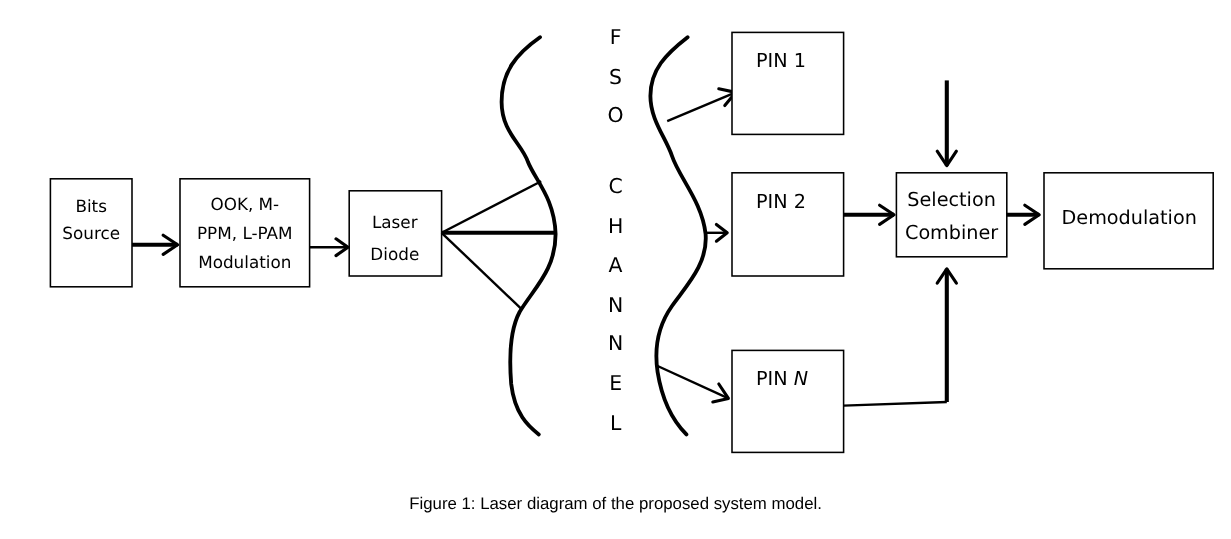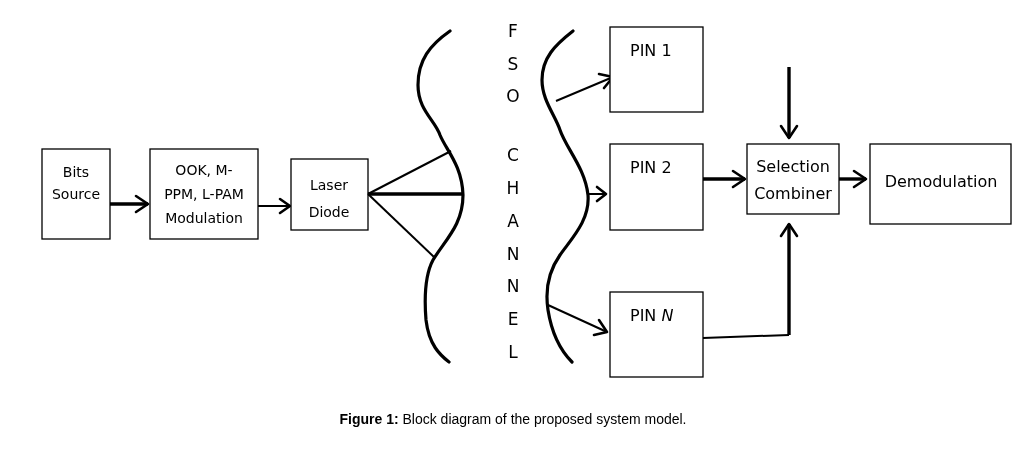--- a/index.html
+++ b/index.html
@@ -7,21 +7,21 @@
   svg { position:absolute; left:0; top:0; }
   .box { fill:#ffffff; stroke:#000; stroke-width:1.3; }
   .lbl { font-family:"DejaVu Sans", sans-serif; font-size:14px; fill:#000; }
   .big { font-size:16px; }
   .chan { font-family:"DejaVu Sans", sans-serif; font-size:17px; fill:#000; text-anchor:middle; }
   .wave { fill:none; stroke:#000; stroke-width:3.2; stroke-linecap:round; stroke-linejoin:round; }
   .thin { fill:none; stroke:#000; stroke-width:2; }
   .thick { fill:none; stroke:#000; stroke-width:3.4; }
   .head { fill:none; stroke:#000; stroke-width:2.6; stroke-linecap:round; stroke-linejoin:round; }
   .caption { position:absolute; left:0; width:1026px; top:411px; text-align:center; font-family:"Liberation Sans", sans-serif; font-size:14px; color:#000; }
-  .caption b { font-weight:bold; }
+  .caption b { font-weight:normal; }
 </style>
 </head>
 <body>
 
 <svg width="1026" height="449" viewBox="0 0 1026 449">
 
   <g>
     <rect class="box" x="42" y="149" width="68" height="90"></rect>
     <text class="lbl" x="76" y="177" text-anchor="middle">Bits</text>
     <text class="lbl" x="76" y="199" text-anchor="middle">Source</text>
@@ -125,13 +125,13 @@
     <line class="thick" x1="839" y1="179" x2="866" y2="179"></line>
     <polyline class="head" points="854,171 866,179 854,187"></polyline>
   </g>
 
   <g>
     <rect class="box" x="870" y="144" width="141" height="80"></rect>
     <text class="lbl big" x="941" y="187" text-anchor="middle">Demodulation</text>
   </g>
 </svg>
 
-<div class="caption"><b>Figure 1:</b><span> Block diagram of the proposed system model.</span></div>
+<div class="caption"><b>Figure 1:</b><span> Laser diagram of the proposed system model.</span></div>
 
 </body></html>

